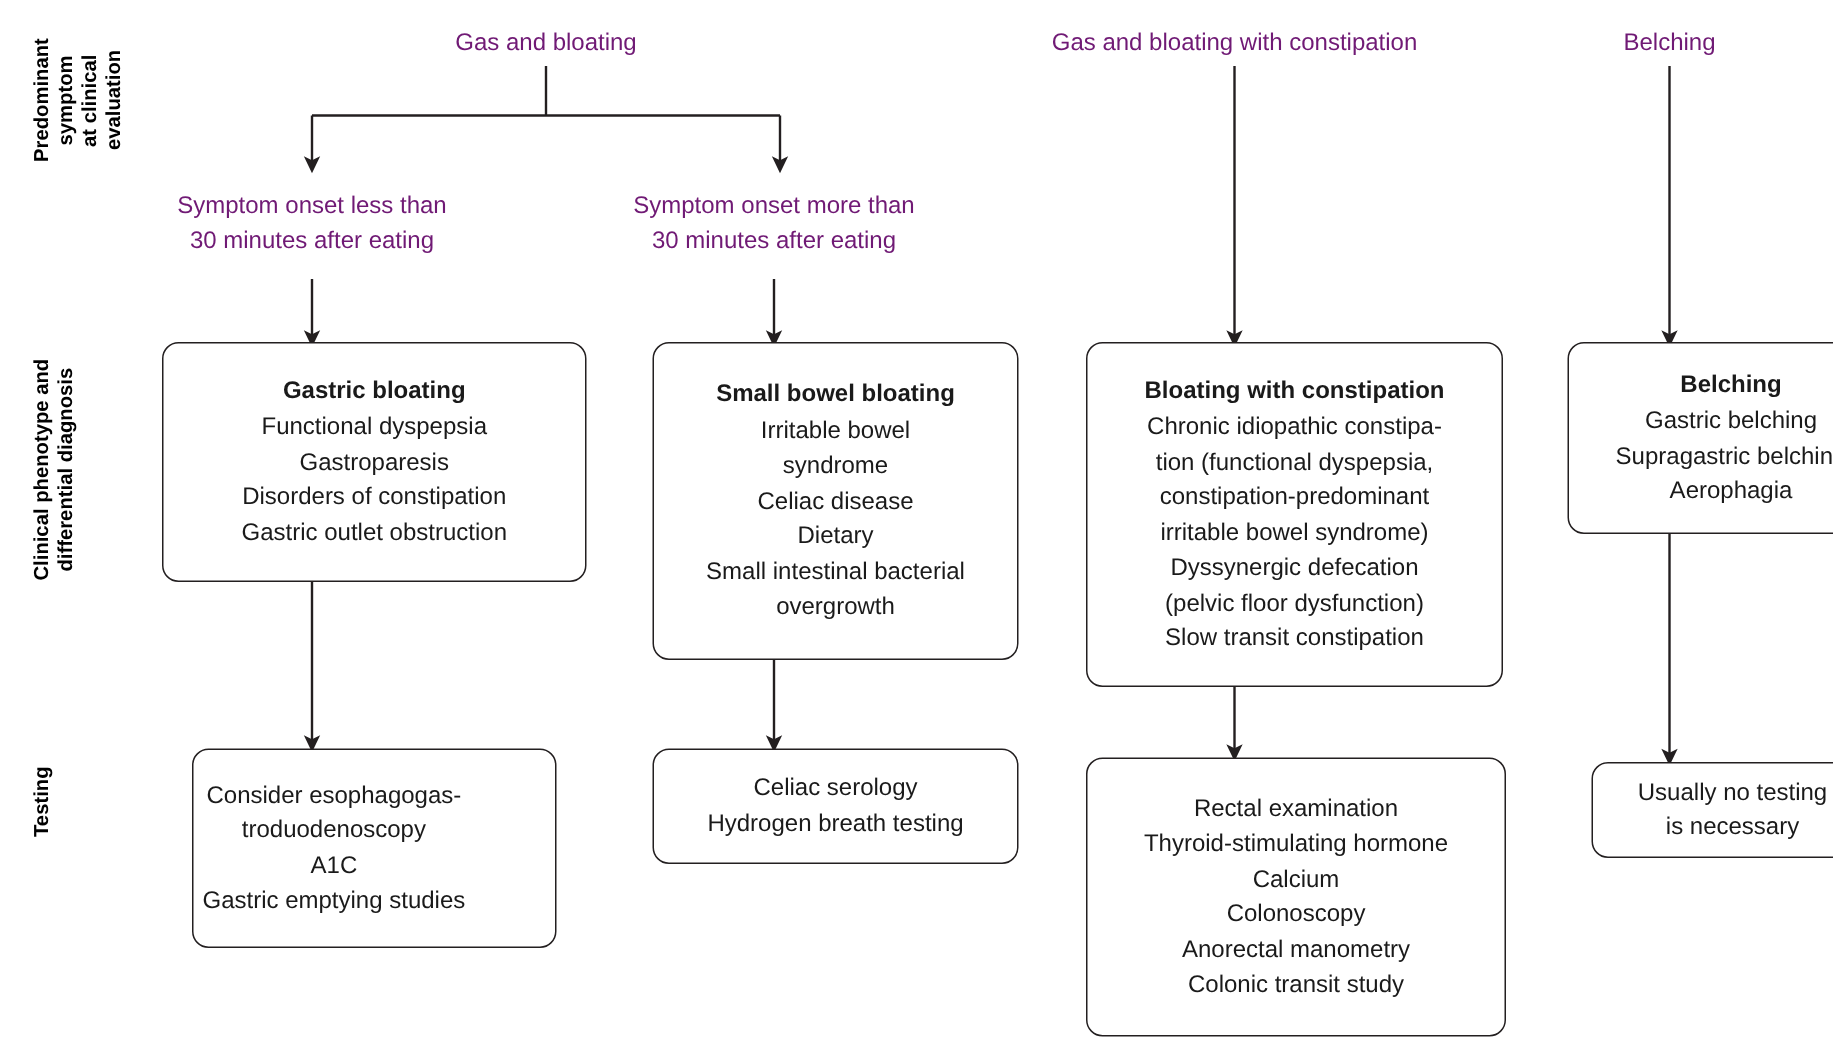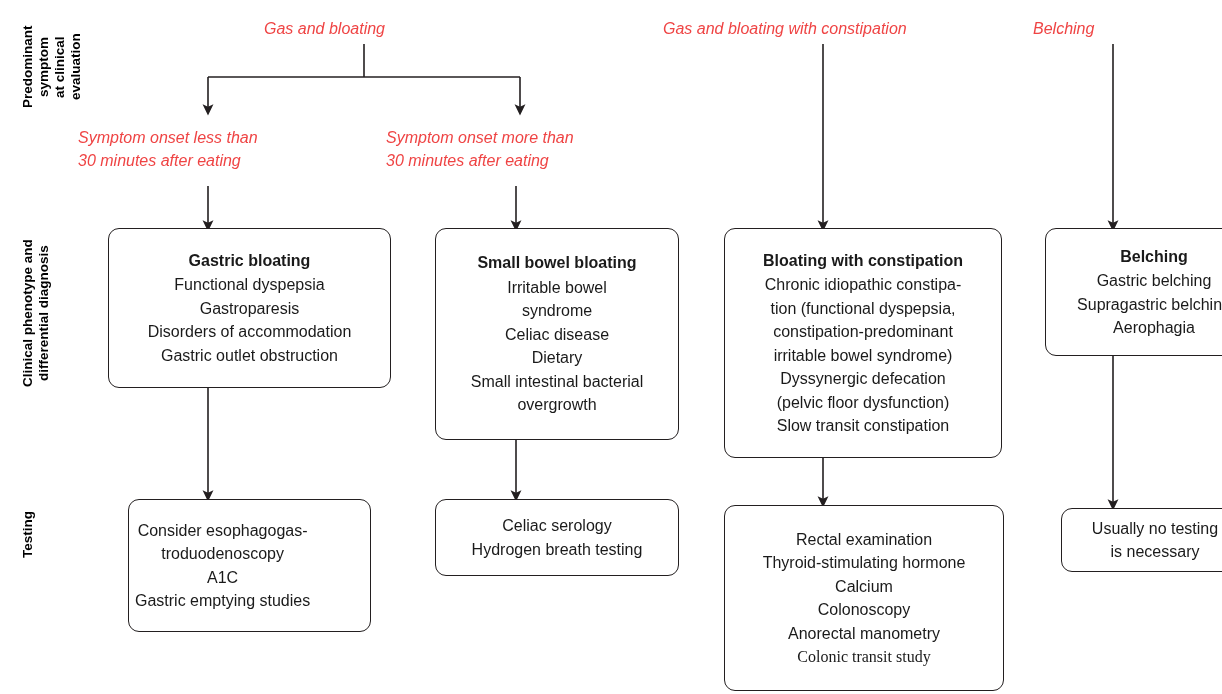--- a/index.html
+++ b/index.html
@@ -24,25 +24,24 @@
     font-size: 13.5px;
     line-height: 16px;
     color: #000000;
     writing-mode: vertical-rl;
     transform: rotate(180deg);
     text-align: center;
     white-space: pre-line;
   }
   .plain-text {
     position: absolute;
-    text-align: left;
+    text-align: center;
     font-size: 16px;
     line-height: 23px;
-    color: #ef4444;
-    font-style: italic;
+    color: #701a75;
   }
   .box {
     position: absolute;
     border: 1.4px solid #231f20;
     border-radius: 11px;
     box-sizing: border-box;
     background: #ffffff;
     margin-left: 41px;
   }
   .box-inner {
@@ -111,21 +110,21 @@
   <div class="plain-text" style="left:78px; top:126px; width:260px; white-space: pre-line;">Symptom onset less than
 30 minutes after eating</div>
   <div class="plain-text" style="left:386px; top:126px; width:260px; white-space: pre-line;">Symptom onset more than
 30 minutes after eating</div>
 
   <div class="box" style="left:67px; top:228px; width:283px; height:160px; display:flex; align-items:center; justify-content:center;">
     <div class="box-inner">
       <span class="box-title">Gastric bloating</span>
       <span style="display:block; white-space:pre-line;">Functional dyspepsia</span>
       <span style="display:block; white-space:pre-line;">Gastroparesis</span>
-      <span style="display:block; white-space:pre-line;">Disorders of accommodation</span>
+      <span style="display:block; white-space:pre-line;">Disorders of constipation</span>
       <span style="display:block; white-space:pre-line;">Gastric outlet obstruction</span>
     </div>
   </div>
 
   <div class="box" style="left:394px; top:228px; width:244px; height:212px; display:flex; align-items:center; justify-content:center;">
     <div class="box-inner">
       <span class="box-title">Small bowel bloating</span>
       <span style="display:block; white-space:pre-line;">Irritable bowel
 syndrome</span>
       <span style="display:block; white-space:pre-line;">Celiac disease</span>
@@ -173,21 +172,21 @@
     </div>
   </div>
 
   <div class="box" style="left:683px; top:505px; width:280px; height:186px; display:flex; align-items:center; justify-content:center;">
     <div class="box-inner">
       <span style="display:block; white-space:pre-line;">Rectal examination</span>
       <span style="display:block; white-space:pre-line;">Thyroid-stimulating hormone</span>
       <span style="display:block; white-space:pre-line;">Calcium</span>
       <span style="display:block; white-space:pre-line;">Colonoscopy</span>
       <span style="display:block; white-space:pre-line;">Anorectal manometry</span>
-      <span style="display:block; white-space:pre-line;font-family:Liberation Serif, serif;">Colonic transit study</span>
+      <span style="display:block; white-space:pre-line;">Colonic transit study</span>
     </div>
   </div>
 
   <div class="box" style="left:1020px; top:508px; width:188px; height:64px; display:flex; align-items:center; justify-content:center;">
     <div class="box-inner">
       <span style="display:block; white-space:pre-line;">Usually no testing
 is necessary</span>
     </div>
   </div>
 

